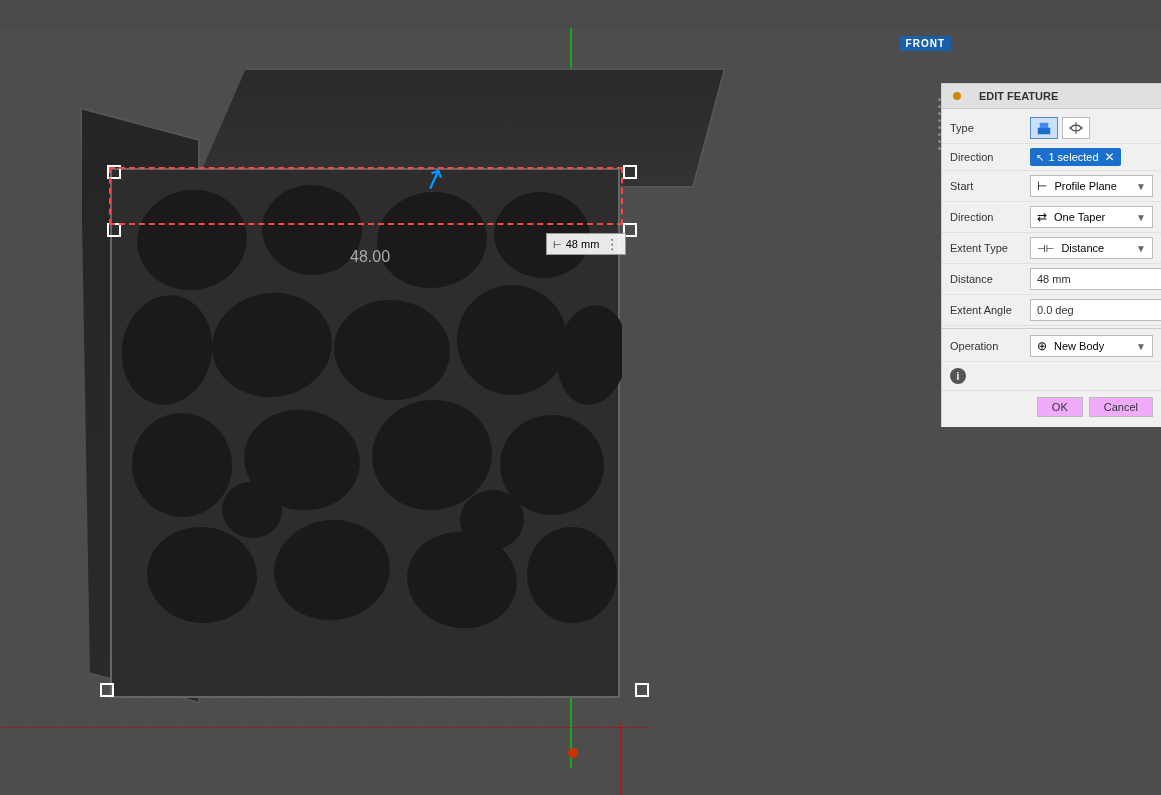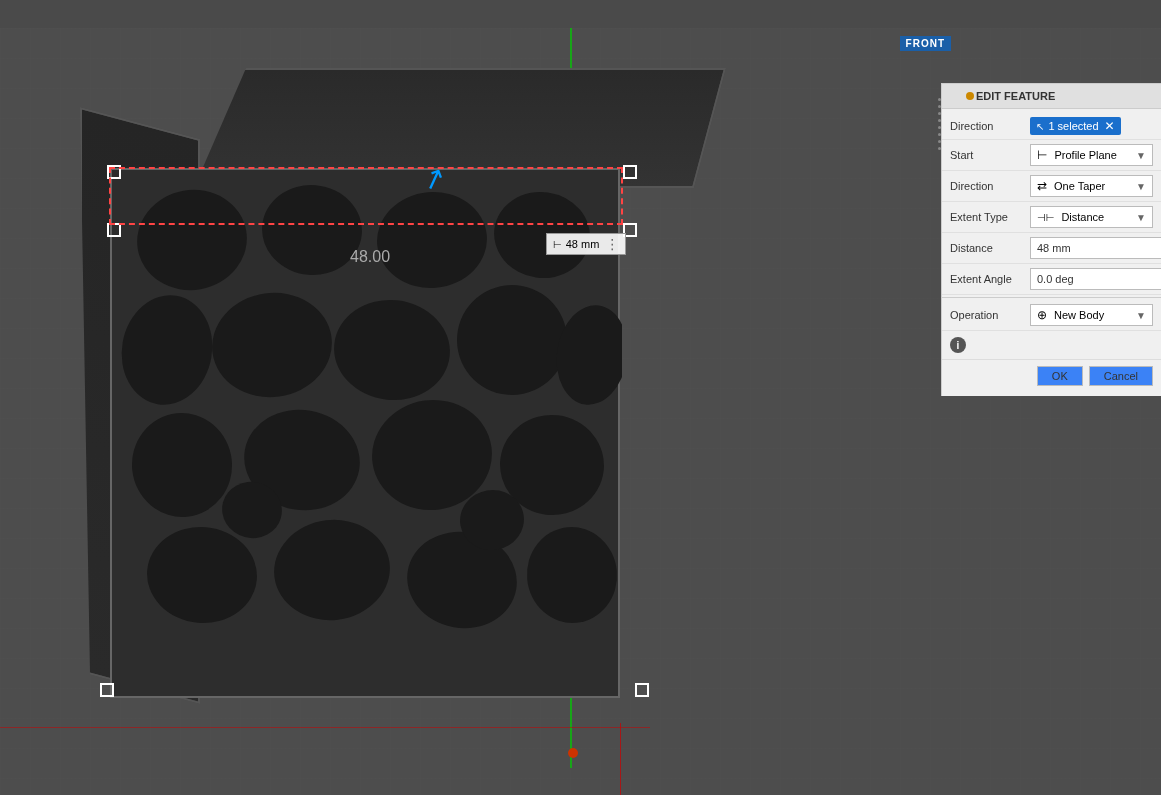--- a/index.html
+++ b/index.html
@@ -266,27 +266,27 @@
       right: 0;
       width: 220px;
       background: #f0f0f0;
       border-left: 1px solid #ccc;
       border-top: 1px solid #ccc;
       z-index: 100;
     }
 
     .panel-header {
       background: #e0e0e0;
-      padding: 6px 24px;
+      padding: 6px 11px;
       font-size: 11px;
       font-weight: bold;
       color: #333;
       display: flex;
       align-items: center;
-      gap: 2px;
+      gap: 18px;
       border-bottom: 1px solid #ccc;
     }
     .panel-header-dot {
       width: 8px;
       height: 8px;
       background: #cc8800;
       border-radius: 50%;
     }
 
     .panel-body {
@@ -409,21 +409,21 @@
       justify-content: flex-end;
       gap: 6px;
       padding: 6px 8px;
       border-top: 1px solid #ddd;
     }
     .btn {
       padding: 3px 14px;
       font-size: 11px;
       cursor: pointer;
       border: 1px solid #bbb;
-      background: #3b82f6;
+      background: #f0abfc;
       color: #333;
       text-align: right;
     }
 
     
     .panel-divider {
       height: 1px;
       background: #ccc;
       margin: 2px 0;
     }
@@ -516,20 +516,37 @@
 
   <div class="edit-panel">
 
     <div class="panel-header">
       <div class="panel-header-dot"></div>
       <span>EDIT FEATURE</span>
     </div>
 
     <div class="panel-body">
 
+      <div class="panel-row">
+        <div class="panel-label">Type</div>
+        <div class="panel-control">
+          <div class="type-btn active" title="Extrude">
+            <svg width="16" height="16" viewBox="0 0 16 16" fill="none">
+              <rect x="2" y="8" width="12" height="6" fill="#1a6fcc" stroke="#1a6fcc" stroke-width="0.5"></rect>
+              <rect x="4" y="3" width="8" height="5" fill="#4488ee" stroke="#4488ee" stroke-width="0.5"></rect>
+            </svg>
+          </div>
+          <div class="type-btn" title="Revolve">
+            <svg width="16" height="16" viewBox="0 0 16 16" fill="none">
+              <path d="M2 8 Q8 2 14 8 Q8 14 2 8Z" fill="none" stroke="#555" stroke-width="1.5"></path>
+              <line x1="8" y1="2" x2="8" y2="14" stroke="#555" stroke-width="1"></line>
+            </svg>
+          </div>
+        </div>
+      </div>
 
       <div class="panel-row">
         <div class="panel-label">Direction</div>
         <div class="panel-control">
           <div class="selected-badge">
             <span style="font-size:10px;">↖</span>
             <span>1 selected</span>
             <span class="badge-x">✕</span>
           </div>
         </div>

